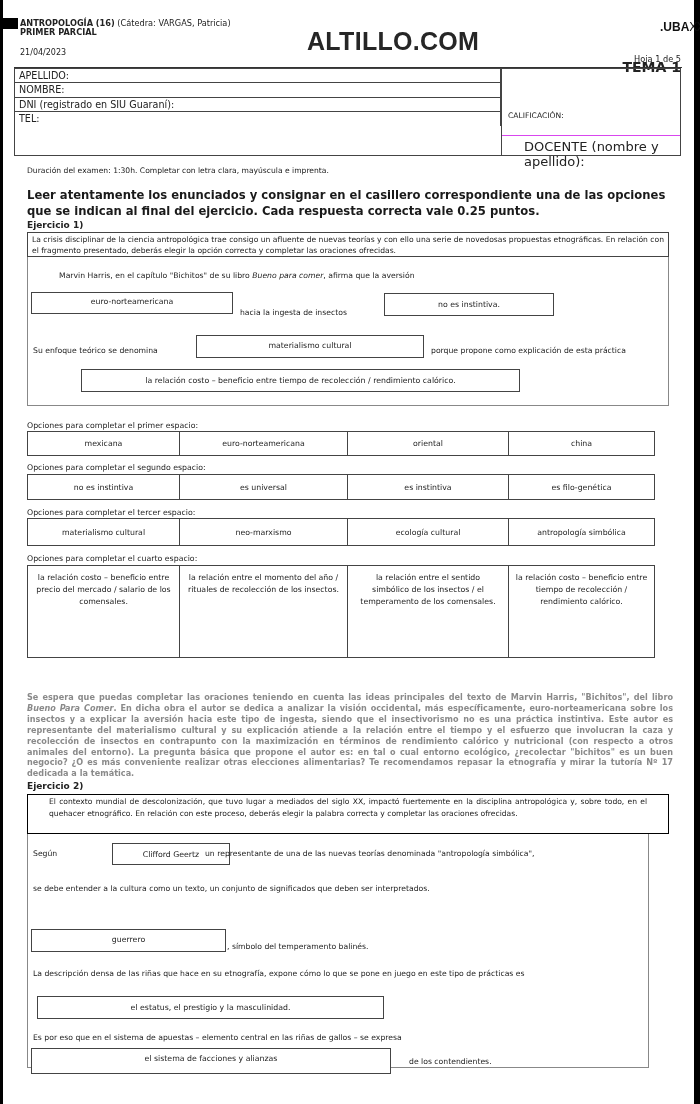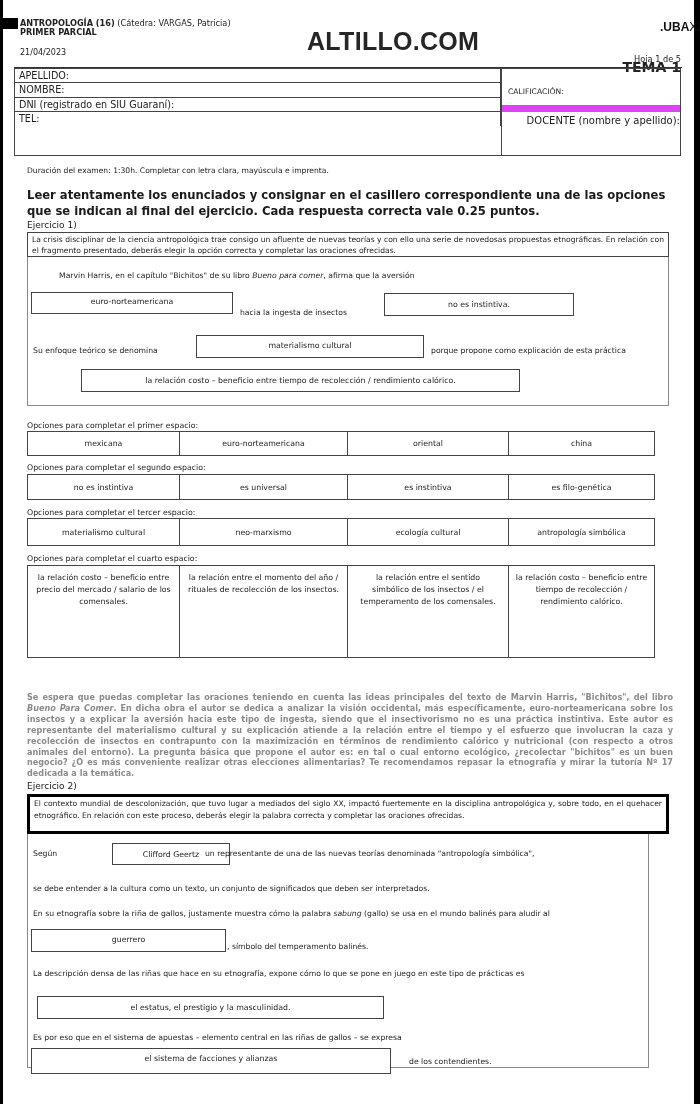--- a/index.html
+++ b/index.html
@@ -24,45 +24,45 @@
   .hdr-tema { right: 19px; top: 44px; font-size: 14px; font-weight: bold; text-align: right; margin-top: 15px; }
   .hdr-hoja { right: 19px; top: 54px; font-size: 8.2px; text-align: right; }
   .hdr-line { left: 14px; top: 67px; width: 668px; height: 1px; background: #333; }
 
   
   .stud { left: 14px; top: 68px; width: 667px; height: 88px; border: 1px solid #444; }
   .stud .left { position: absolute; left: 0; top: 0; width: 486px; height: 86px; }
   .stud .row { height: 14.3px; border-bottom: 1px solid #444; font-size: 9.6px; padding-left: 4px; line-height: 13.5px; color: #222; border-right: 1px solid #444; }
   .stud .row:last-child { border-bottom: none; }
   .stud .right { position: absolute; left: 486px; top: 0; width: 179px; height: 86px; border-left: 1px solid #444; }
-  .stud .cal { height: 43px; border-bottom: 7px solid #d946ef; font-size: 7.6px; padding: 18px 0 0 6px; }
-  .stud .doc { font-size: 10px; padding: 3px 0 0 22px; text-align: right; }
+  .stud .cal { height: 43px; border-bottom: 1px solid #d946ef; font-size: 7.6px; padding: 18px 0 0 6px; margin-top: 24px; }
+  .stud .doc { font-size: 13px; padding: 3px 0 0 22px; }
 
   .duration { left: 27px; top: 166px; font-size: 7.6px; color: #222; }
 
   .instr { left: 27px; top: 187px; width: 650px; font-size: 11.6px; font-weight: bold; line-height: 16px; color: #1a1a1a; }
 
-  .ej-title { left: 27px; top: 220px; font-size: 9px; font-weight: normal; color: #222; }
+  .ej-title { left: 27px; top: 220px; font-size: 9px; font-weight: bold; color: #222; }
   .ej-title.ej2 { top: 781px; }
   .ex1-intro { left: 27px; top: 232px; width: 642px; height: 25px; border: 1px solid #444; font-size: 7.6px; line-height: 11px; padding: 1px 4px; text-align: justify; color: #222; }
   .ex1-body { left: 27px; top: 257px; width: 642px; height: 149px; border: 1px solid #888; border-top: none; }
 
   .txt { font-size: 7.7px; color: #222; white-space: nowrap; }
   .ansbox { position: absolute; border: 1px solid #444; background: #fff; font-size: 7.8px; text-align: center; color: #222; }
 
   
   .opt-label { left: 27px; font-size: 7.8px; color: #222; }
   .opt-table { left: 27px; width: 628px; border-collapse: collapse; }
   .opt-table td { border: 1px solid #444; font-size: 7.8px; text-align: center; color: #222; }
   .opt-table td.tall { vertical-align: top; padding-top: 6px; line-height: 12px; }
 
   .feedback { left: 27px; top: 692px; width: 646px; font-family: "DejaVu Sans", sans-serif; font-size: 8.1px; line-height: 10.9px; color: #8a8a8a; text-align: justify; font-weight: bold; letter-spacing: 0.02px; }
   .feedback i { font-style: italic; font-weight: bold; }
 
-  .ex2-intro { left: 27px; top: 794px; width: 642px; height: 40px; border: 3px solid #000000; font-size: 7.6px; line-height: 11.6px; padding: 1px 4px; text-align: justify; color: #222; }
+  .ex2-intro { left: 27px; top: 794px; width: 642px; height: 40px; border: 1px solid #000000; font-size: 7.6px; line-height: 11.6px; padding: 1px 21px; text-align: justify; color: #222; }
   .ex2-body { left: 27px; top: 834px; width: 622px; height: 234px; border: 1px solid #888; border-top: none; }
 </style>
 </head>
 <body>
 
 <div class="edge-left"></div>
 <div class="edge-right"></div>
 <div class="tab-mark"></div>
 
 <div class="abs hdr-course"><b>ANTROPOLOGÍA (16)</b><span> (Cátedra: VARGAS, Patricia)</span></div>
@@ -90,21 +90,21 @@
 <div class="abs duration">Duración del examen: 1:30h. Completar con letra clara, mayúscula e imprenta.</div>
 <div class="abs instr">Leer atentamente los enunciados y consignar en el casillero correspondiente una de las opciones que se indican al final del ejercicio. Cada respuesta correcta vale 0.25 puntos.</div>
 
 <div class="abs ej-title">Ejercicio 1)</div>
 <div class="abs ex1-intro">La crisis disciplinar de la ciencia antropológica trae consigo un afluente de nuevas teorías y con ello una serie de novedosas propuestas etnográficas. En relación con el fragmento presentado, deberás elegir la opción correcta y completar las oraciones ofrecidas.</div>
 <div class="abs ex1-body">
   <div class="abs txt" style="left:5px; top:14px;padding-left:26px;"><span>Marvin Harris, en el capítulo "Bichitos" de su libro </span><i>Bueno para comer</i><span>, afirma que la aversión</span></div>
 
   <div class="ansbox" style="left:3px; top:35px; width:202px; height:22px; line-height:18px;">euro-norteamericana</div>
   <div class="abs txt" style="left:212px; top:51px;">hacia la ingesta de insectos</div>
-  <div class="ansbox" style="left:356px; top:36px; width:190px; height:23px; line-height:21px;">no es instintiva.</div>
+  <div class="ansbox" style="left:356px; top:36px; width:170px; height:23px; line-height:21px;">no es instintiva.</div>
 
   <div class="abs txt" style="left:5px; top:89px;">Su enfoque teórico se denomina</div>
   <div class="ansbox" style="left:168px; top:78px; width:228px; height:23px; line-height:19px;">materialismo cultural</div>
   <div class="abs txt" style="left:403px; top:89px;">porque propone como explicación de esta práctica</div>
 
   <div class="ansbox" style="left:53px; top:112px; width:439px; height:23px; line-height:21px;">la relación costo – beneficio entre tiempo de recolección / rendimiento calórico.</div>
 </div>
 
 <div class="abs opt-label" style="top:421px;">Opciones para completar el primer espacio:</div>
 <table class="abs opt-table" style="top:431px; height:25px;">
@@ -158,21 +158,20 @@
 
 <div class="abs ej-title ej2">Ejercicio 2)</div>
 <div class="abs ex2-intro">El contexto mundial de descolonización, que tuvo lugar a mediados del siglo XX, impactó fuertemente en la disciplina antropológica y, sobre todo, en el quehacer etnográfico. En relación con este proceso, deberás elegir la palabra correcta y completar las oraciones ofrecidas.</div>
 <div class="abs ex2-body">
   <div class="abs txt" style="left:5px; top:15px;">Según</div>
   <div class="ansbox" style="left:57px; top:9px; width:118px; height:22px; line-height:22px;margin-left:27px;">Clifford Geertz</div>
   <div class="abs txt" style="left:177px; top:15px;">un representante de una de las nuevas teorías denominada "antropología simbólica",</div>
 
   <div class="abs txt" style="left:5px; top:50px;">se debe entender a la cultura como un texto, un conjunto de significados que deben ser interpretados.</div>
 
-  <div class="abs txt" style="left:5px; top:75px;"><span>En su etnografía sobre la riña de gallos, justamente muestra cómo la palabra </span><i>sabung</i><span> (gallo) se usa en el mundo balinés para aludir al</span></div>
 
   <div class="ansbox" style="left:3px; top:95px; width:195px; height:23px; line-height:19px;">guerrero</div>
   <div class="abs txt" style="left:199px; top:108px;">, símbolo del temperamento balinés.</div>
 
   <div class="abs txt" style="left:5px; top:135px;">La descripción densa de las riñas que hace en su etnografía, expone cómo lo que se pone en juego en este tipo de prácticas es</div>
 
   <div class="ansbox" style="left:9px; top:162px; width:347px; height:23px; line-height:21px;">el estatus, el prestigio y la masculinidad.</div>
 
   <div class="abs txt" style="left:5px; top:199px;">Es por eso que en el sistema de apuestas – elemento central en las riñas de gallos – se expresa</div>
 

